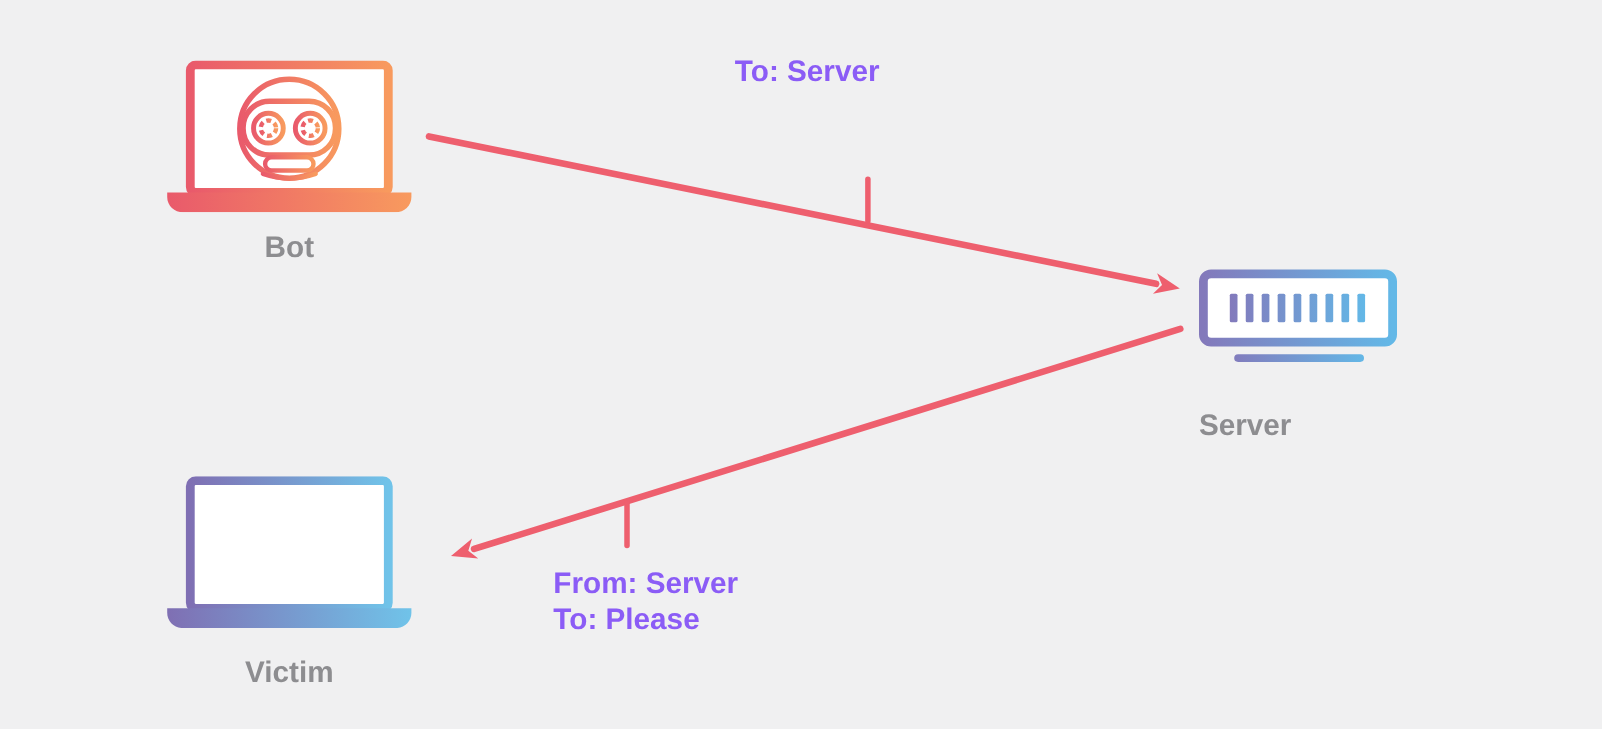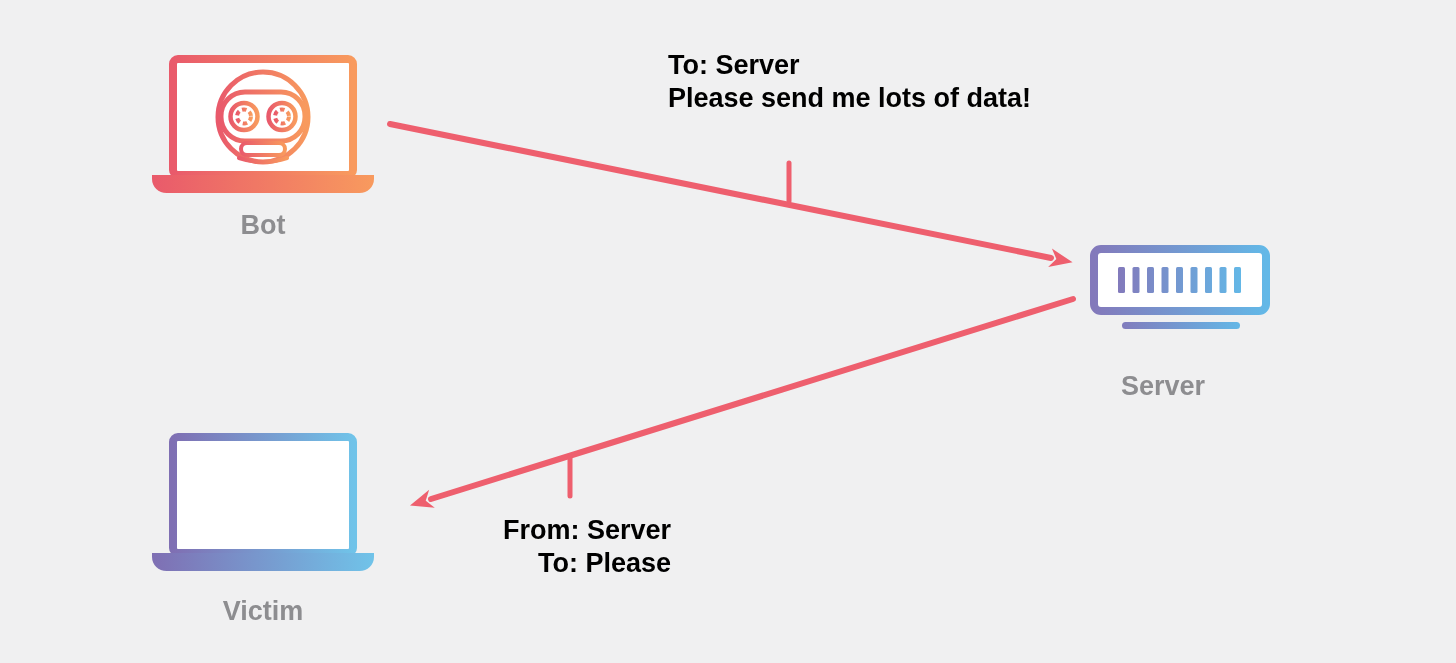--- a/index.html
+++ b/index.html
@@ -23,21 +23,21 @@
     position: absolute;
     text-align: center;
     font-size: 27px;
     font-weight: 600;
     color: #8d8d90;
   }
   .msg {
     position: absolute;
     font-size: 27px;
     font-weight: 600;
-    color: #000000;
+    color: #8b5cf6;
     line-height: 33px;
     white-space: nowrap;
   }
   .crossed {
     position: relative;
     display: inline-block;
     margin: 0 11px 0 8px;
   }
   .xmark {
     position: absolute;
@@ -109,39 +109,38 @@
         <rect x="73.5" y="24" width="7" height="26" rx="1.5"></rect>
         <rect x="88" y="24" width="7" height="26" rx="1.5"></rect>
         <rect x="102.5" y="24" width="7" height="26" rx="1.5"></rect>
         <rect x="117" y="24" width="7" height="26" rx="1.5"></rect>
         <rect x="131.5" y="24" width="7" height="26" rx="1.5"></rect>
         <rect x="146" y="24" width="7" height="26" rx="1.5"></rect>
       </g>
       <rect x="34" y="79" width="118" height="7" rx="3.5" fill="url(#gradServerBars)"></rect>
     </svg>
   </div>
-  <div class="node-label" style="left:1071px; top:371px; width:184px;">Server</div>
+  <div class="node-label" style="left:1040px; top:371px; width:184px;">Server</div>
 
   <div class="node" style="left:151px; top:433px; width:224px; height:138px;">
     <svg viewBox="0 0 224 138">
       <defs>
         <linearGradient id="gradVictim" x1="0" y1="0" x2="1" y2="0">
           <stop offset="0%" stop-color="#7f6fb3"></stop>
           <stop offset="100%" stop-color="#70c3e9"></stop>
         </linearGradient>
       </defs>
       <rect x="22" y="4" width="180" height="116" rx="5" stroke="url(#gradVictim)" stroke-width="8" fill="#ffffff"></rect>
       <path d="M1,120 L223,120 L223,124 C223,132 216.5,138 208.5,138 L15.5,138 C7.5,138 1,132 1,124 Z" fill="url(#gradVictim)"></path>
     </svg>
   </div>
   <div class="node-label" style="left:151px; top:596px; width:224px;">Victim</div>
 
   <div class="msg" style="left:668px; top:49px;">
     <div>To: Server</div>
-    <div>Please send me lots of data!</div>
   </div>
 
-  <div class="msg" style="left:503px; top:514px;text-align:right;">
+  <div class="msg" style="left:503px; top:514px;">
     <div>From: Server</div>
     <div>To: Please</div>
   </div>
 
 </div>
 
 </body></html>

